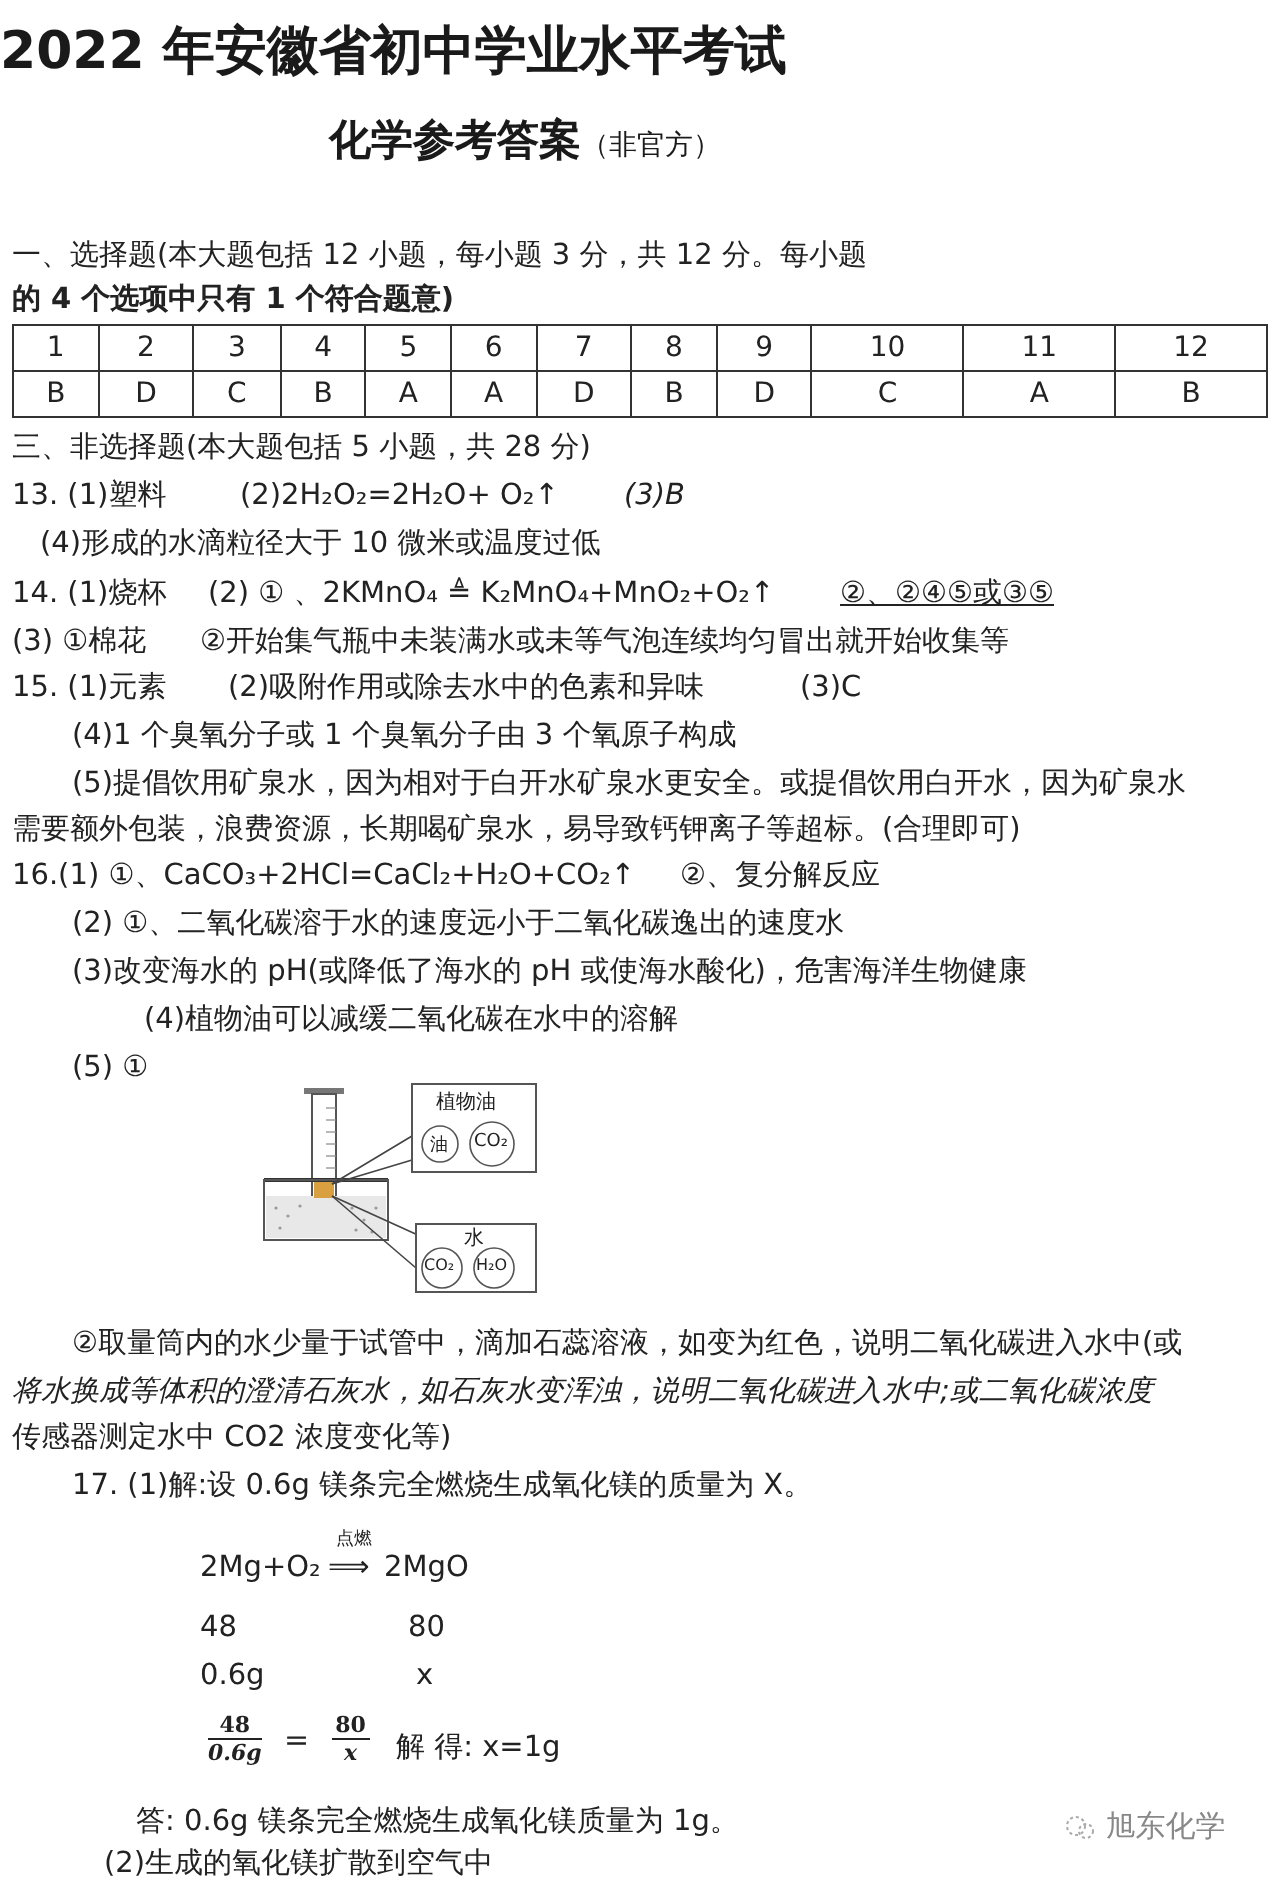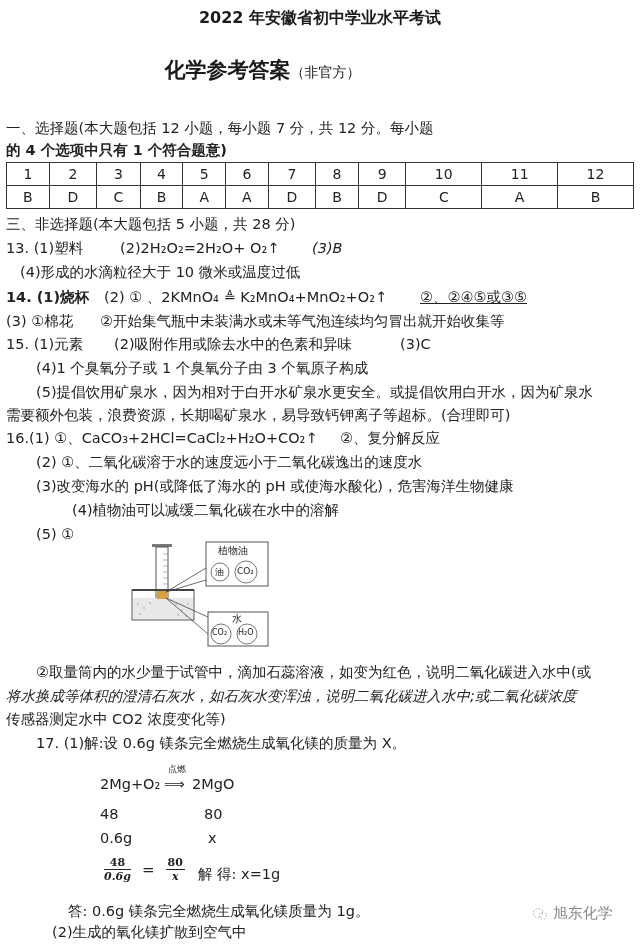--- a/index.html
+++ b/index.html
@@ -1,38 +1,38 @@
 <!DOCTYPE html>
 <html><head>
 <meta charset="utf-8">
 <style>
   html, body { margin:0; padding:0; }
   body { width:640px; height:944px; background:#ffffff; color:#222; font-family:"DejaVu Sans","Liberation Sans",sans-serif; position:relative; overflow:hidden; }
   .abs { position:absolute; white-space:nowrap; }
-  .title1 { top:8px; left:0; width:640px; text-align:center; font-size:16px; font-weight:bold; color:#1a1a1a; }
+  .title1 { top:8px; left:0; width:640px; text-align:left; font-size:26px; font-weight:bold; color:#1a1a1a; }
   .title2 { top:56px; left:0; width:525px; text-align:center; font-size:21px; font-weight:bold; color:#1a1a1a; }
   .title2 .sub { font-size:14px; font-weight:normal; }
   .line { font-size:14.5px; color:#222; line-height:20px; }
   table.ans { position:absolute; top:162px; left:6px; width:628px; border-collapse:collapse; font-size:14px; }
   table.ans td { border:1px solid #333; text-align:center; height:22px; padding:0; color:#222; }
   .diagram { position:absolute; top:540px; left:130px; width:140px; height:108px; }
   .frac { display:inline-block; vertical-align:middle; text-align:center; font-family:"DejaVu Serif",serif; font-size:11px; font-weight:bold; font-style:italic; }
   .frac span { display:block; line-height:13px; }
   .frac .num { border-bottom:1px solid #222; padding:0 2px; font-style:normal; }
   .watermark { color:#888; font-size:15px; }
 </style>
 </head>
 <body>
 
 <div class="abs title1">2022 年安徽省初中学业水平考试</div>
 <div class="abs title2">
   <span>化学参考答案</span><span class="sub">（非官方）</span>
 </div>
 
-<div class="abs line" style="top:118px;left:6px;">一、选择题(本大题包括 12 小题，每小题 7 分，共 12 分。每小题</div>
+<div class="abs line" style="top:118px;left:6px;">一、选择题(本大题包括 12 小题，每小题 3 分，共 12 分。每小题</div>
 <div class="abs line" style="top:140px;left:6px;font-weight:bold;">的 4 个选项中只有 1 个符合题意)</div>
 
 <table class="ans">
   <tbody>
       <tr>
     <td>1</td>
     <td>2</td>
     <td>3</td>
     <td>4</td>
     <td>5</td>
@@ -61,21 +61,21 @@
 </tbody>
   </table>
 
 <div class="abs line" style="top:214px;left:6px;">三、非选择题(本大题包括 5 小题，共 28 分)</div>
 
 <div class="abs line" style="top:238px;left:6px;">13. (1)塑料</div>
 <div class="abs line" style="top:238px;left:120px;">(2)2H₂O₂=2H₂O+ O₂↑</div>
 <div class="abs line" style="top:238px;left:312px;font-style:italic;">(3)B</div>
 <div class="abs line" style="top:262px;left:20px;">(4)形成的水滴粒径大于 10 微米或温度过低</div>
 
-<div class="abs line" style="top:287px;left:6px;font-weight:bold;">14. (1)烧杯</div>
+<div class="abs line" style="top:287px;left:6px;">14. (1)烧杯</div>
 <div class="abs line" style="top:287px;left:104px;">(2) ① 、2KMnO₄ ≜ K₂MnO₄+MnO₂+O₂↑</div>
 <div class="abs line" style="top:287px;left:420px;text-decoration:underline;">②、②④⑤或③⑤</div>
 <div class="abs line" style="top:311px;left:6px;">(3) ①棉花</div>
 <div class="abs line" style="top:311px;left:100px;">②开始集气瓶中未装满水或未等气泡连续均匀冒出就开始收集等</div>
 
 <div class="abs line" style="top:334px;left:6px;">15.  (1)元素</div>
 <div class="abs line" style="top:334px;left:114px;">(2)吸附作用或除去水中的色素和异味</div>
 <div class="abs line" style="top:334px;left:400px;">(3)C</div>
 <div class="abs line" style="top:358px;left:36px;">(4)1 个臭氧分子或 1 个臭氧分子由 3 个氧原子构成</div>
 <div class="abs line" style="top:382px;left:36px;">(5)提倡饮用矿泉水，因为相对于白开水矿泉水更安全。或提倡饮用白开水，因为矿泉水</div>

